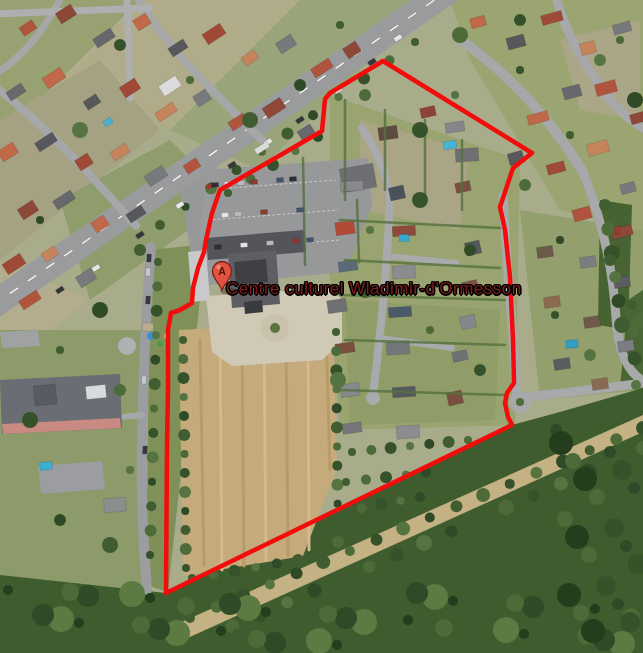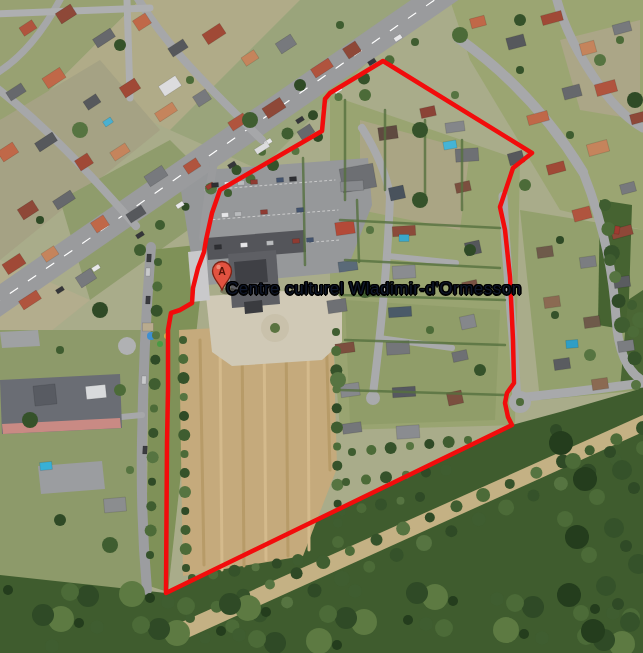--- a/index.html
+++ b/index.html
@@ -2,21 +2,21 @@
 <html><head>
 <meta charset="utf-8">
 <style>
   html,body{margin:0;padding:0;background:#222;}
   .stage{position:relative;width:643px;height:653px;overflow:hidden;background:#a9ac8a;
          font-family:"Liberation Sans",sans-serif;}
   .stage svg{position:absolute;left:0;top:0;display:block;}
   .place-label{
     position:absolute;left:226px;top:280px;
     font-size:17px;font-weight:400;letter-spacing:0.5px;line-height:1.05;
-    color:#0f172a;white-space:nowrap;
+    color:#7f1d1d;white-space:nowrap;
     text-shadow:-1.5px 0 0 #000,1.5px 0 0 #000,0 -1.5px 0 #000,0 1.5px 0 #000,
                 -1px -1px 0 #000,1px 1px 0 #000,-1px 1px 0 #000,1px -1px 0 #000;
   }
 </style>
 </head>
 <body>
 
 <div class="stage">
   <svg width="643" height="653" viewBox="0 0 643 653">
     <g id="terrain">

